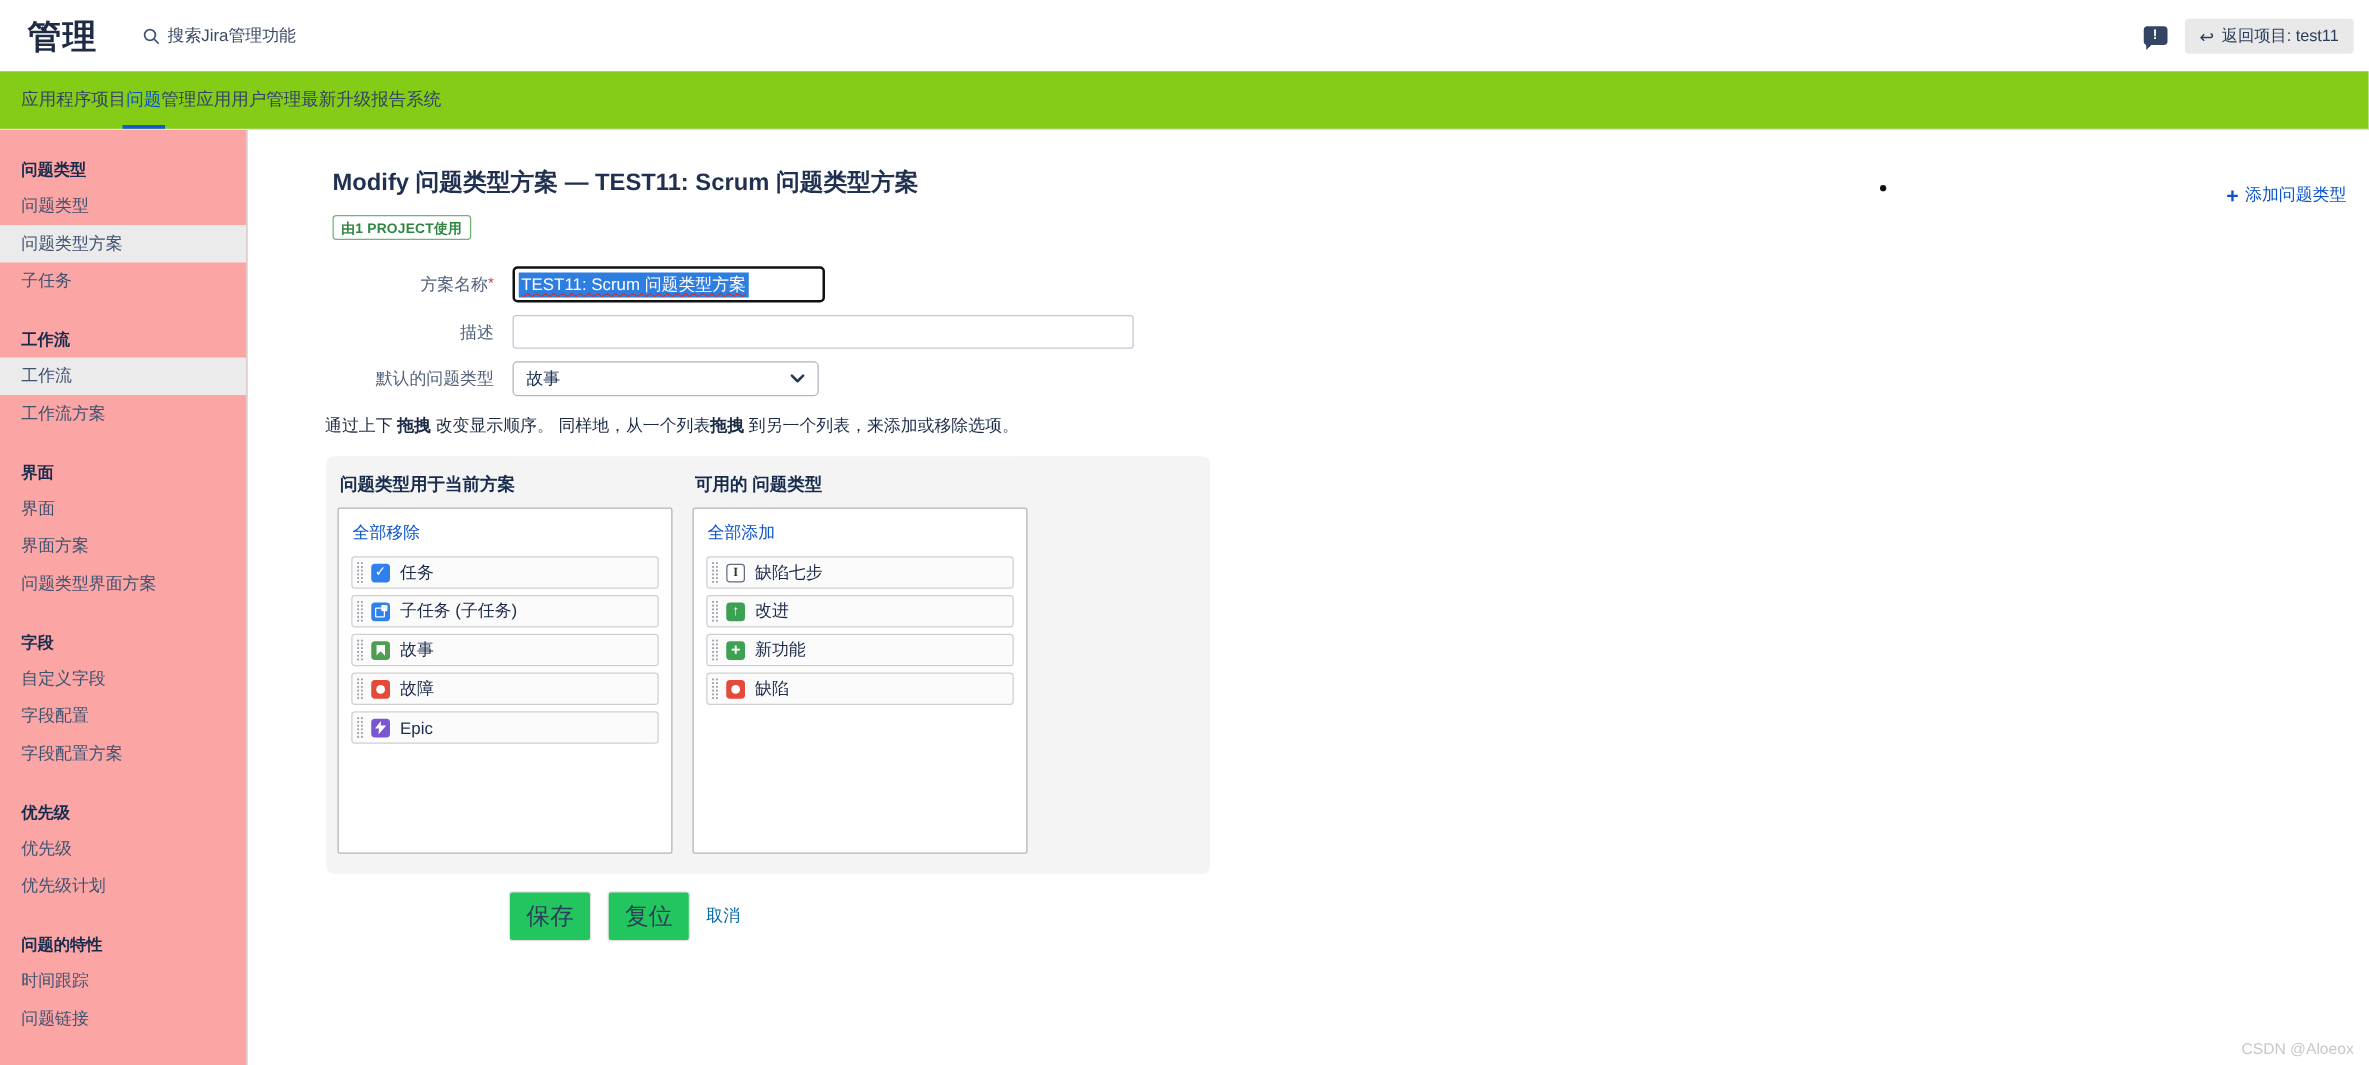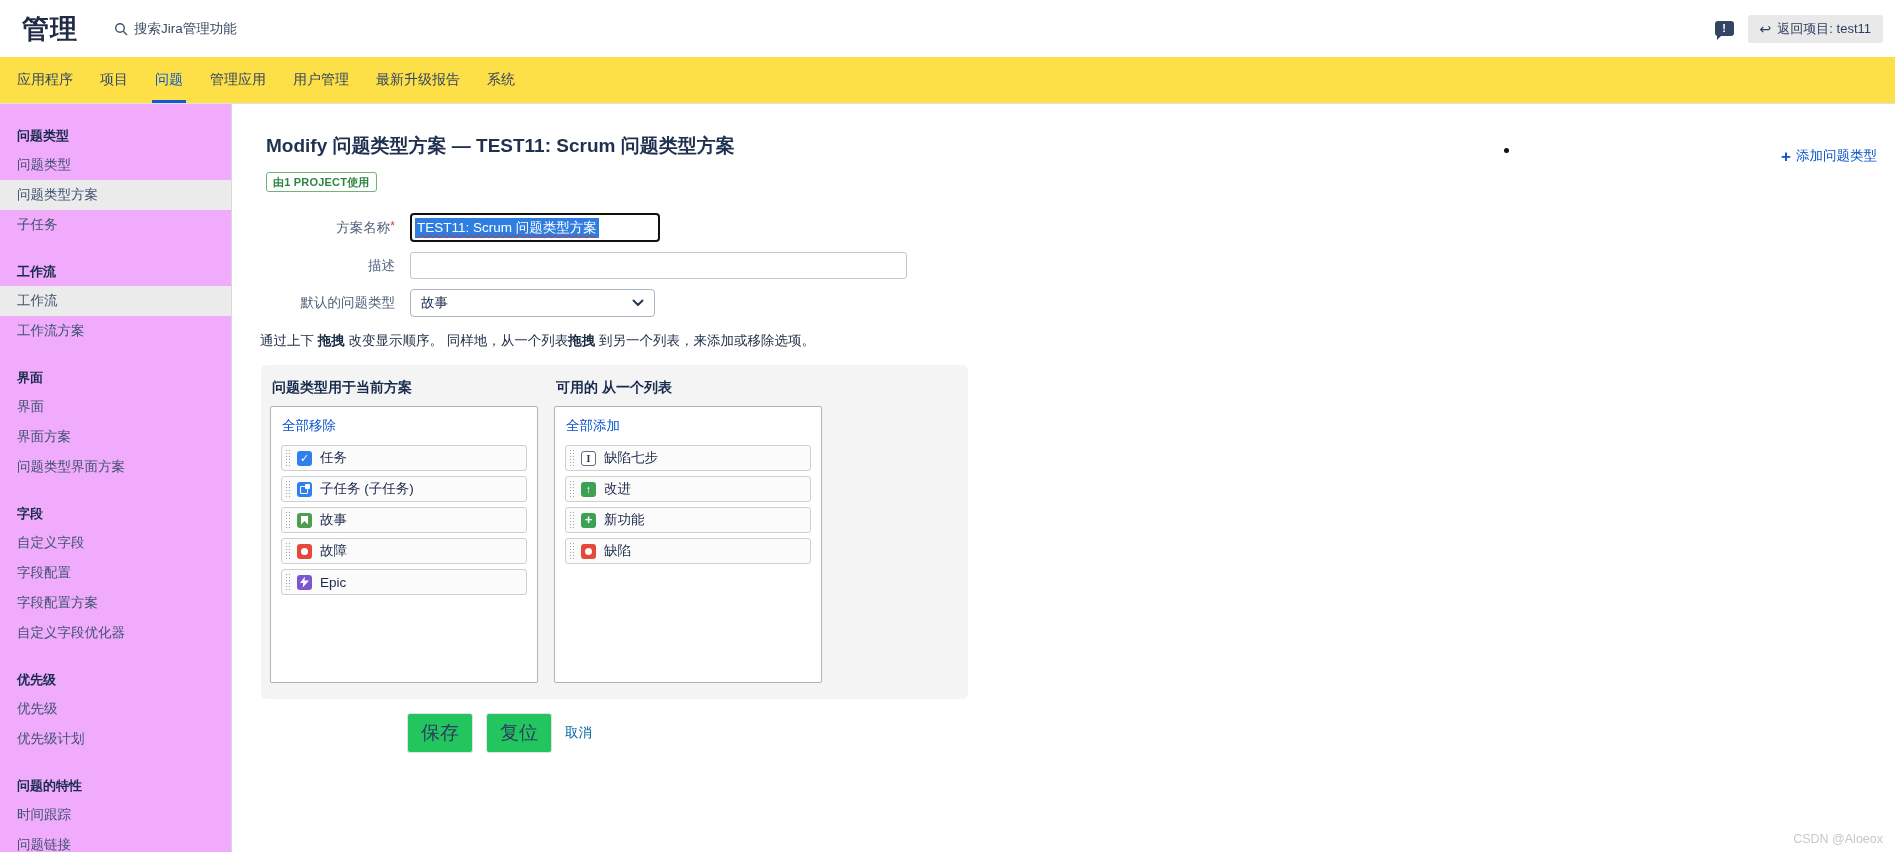--- a/index.html
+++ b/index.html
@@ -21,27 +21,27 @@
     color:#fff; font-size:11px; font-weight:bold; text-align:center; line-height:15px; margin-right:14px; }
   .bubble::after { content:""; position:absolute; left:2px; bottom:-4px;
     border:3px solid transparent; border-top-color:#344563; border-left-color:#344563; }
   .return-btn { display:flex; align-items:center; gap:6px; background:#e9e9e9; border:none;
     border-radius:3px; height:28px; padding:0 12px; font-size:13px; color:#2c3e5d; cursor:pointer;
     font-family:"Liberation Sans","DejaVu Sans",sans-serif; }
   .return-arrow { font-size:14px; line-height:1; }
 
   
   .tabs { position:absolute; left:0; top:57px; width:100%; height:47px; display:flex;
-    align-items:stretch; gap:27px; padding-left:17px; border-bottom:1px solid #dfe1e6; background:#fde047;text-align:right; }
+    align-items:stretch; padding-left:17px; border-bottom:1px solid #dfe1e6; background:#84cc16;text-align:right; }
   .tab { display:flex; align-items:center; font-size:14px; color:#344563; cursor:pointer; position:relative; }
   .tab.active { color:#0a53cc; }
   .tab.active::after { content:""; position:absolute; left:-3px; right:-3px; bottom:0; height:3px; background:#1558d6; }
 
   
-  .sidebar { position:absolute; left:0; top:104px; bottom:0; width:232px; background:#f0abfc;
+  .sidebar { position:absolute; left:0; top:104px; bottom:0; width:198px; background:#fca5a5;
     border-right:1px solid #d8d8d8; padding-top:14px; overflow:hidden; }
   .side-section { margin-bottom:14px; }
   .side-heading { font-size:13px; font-weight:bold; color:#172b4d; padding:9px 17px 5px; }
   .side-item { font-size:13.5px; color:#3f5270; padding:6px 17px 7px; line-height:17px; cursor:pointer; }
   .side-item.selected { background:#ebebeb; }
 
   
   .content { position:absolute; left:242px; top:104px; right:0; bottom:0; background:#fff;
     padding:29px 18px 0 24px; }
   .title-row { display:flex; align-items:flex-start; justify-content:space-between; }
@@ -175,21 +175,20 @@
       <div class="side-heading">界面</div>
       <div class="side-item">界面</div>
       <div class="side-item">界面方案</div>
       <div class="side-item">问题类型界面方案</div>
     </div>
     <div class="side-section">
       <div class="side-heading">字段</div>
       <div class="side-item">自定义字段</div>
       <div class="side-item">字段配置</div>
       <div class="side-item">字段配置方案</div>
-      <div class="side-item">自定义字段优化器</div>
     </div>
     <div class="side-section">
       <div class="side-heading">优先级</div>
       <div class="side-item">优先级</div>
       <div class="side-item">优先级计划</div>
     </div>
     <div class="side-section">
       <div class="side-heading">问题的特性</div>
       <div class="side-item">时间跟踪</div>
       <div class="side-item">问题链接</div>
@@ -261,21 +260,21 @@
             </div>
             <div class="li-item">
               <span class="drag"></span>
               <span class="ticon epic"></span>
               <span class="li-label">Epic</span>
             </div>
           </div>
         </div>
 
         <div class="panel-col">
-          <div class="col-heading">可用的 从一个列表</div>
+          <div class="col-heading">可用的 问题类型</div>
           <div class="list-box">
             <span class="bulk-link">全部添加</span>
             <div class="li-item">
               <span class="drag"></span>
               <span class="ticon generic"></span>
               <span class="li-label">缺陷七步</span>
             </div>
             <div class="li-item">
               <span class="drag"></span>
               <span class="ticon improvement"></span>

